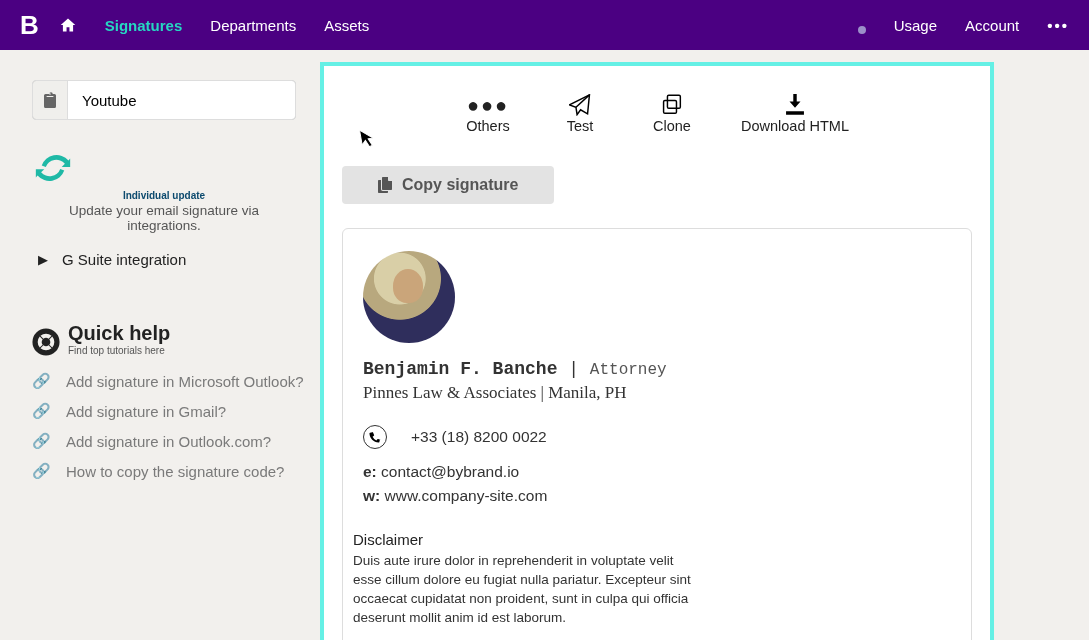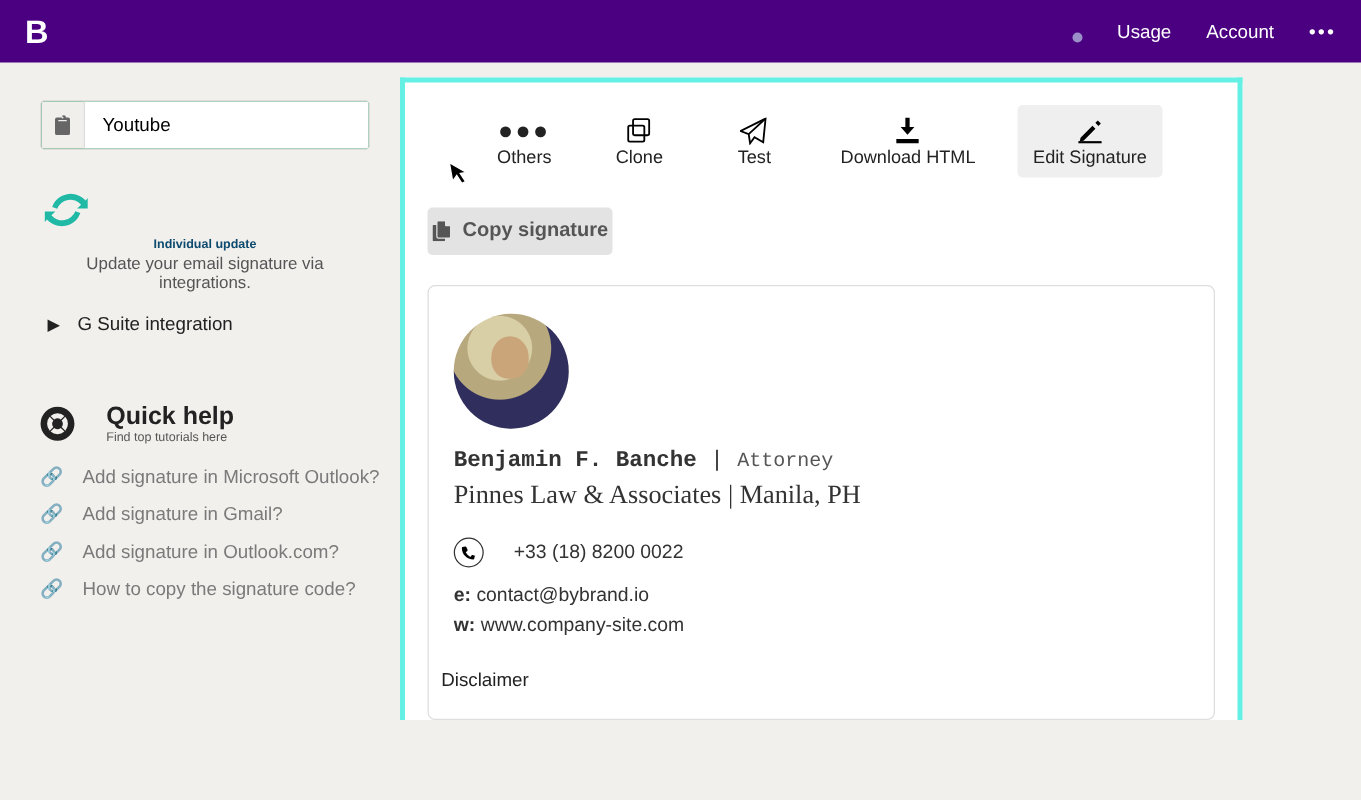--- a/index.html
+++ b/index.html
@@ -40,21 +40,21 @@
   .body-row { display: flex; }
   .sidebar {
     width: 320px;
     padding: 30px 10px 0 32px;
   }
   .search-wrap {
     display: flex;
     border: 1px solid #ddd;
     border-radius: 4px;
     overflow: hidden;
-    background: #15803d;
+    background: #a3a3a3;
     height: 40px;
     width: 264px;
   }
   .search-icon {
     width: 38px;
     display: flex; align-items:center; justify-content:center;
     background:#f0efec;
     border-right:1px solid #ddd;
     color:#666;
     font-size:14px;
@@ -76,21 +76,21 @@
   .update-sub { color:#555; font-size:13.5px; margin-top:2px; }
   .gsuite {
     margin-top:18px;
     display:flex; align-items:center; gap:14px;
     font-size:15px; color:#222; cursor:pointer;
   }
   .caret { font-size:13px; margin-left:6px;}
   
   .qh {
     margin-top: 54px;
-    display:flex; gap:23px; align-items:center;
+    display:flex; gap:6px; align-items:flex-end;
   }
   .qh-icon {
     font-size:26px; color:#222;
     width:30px; text-align:center;
   }
   .qh-title { font-size:20px; font-weight:700; color:#222; }
   .qh-sub { font-size:10px; color:#555; }
   .qh-links { margin-top:10px; }
   .qh-links .row {
     display:flex; align-items:center; gap:14px;
@@ -122,21 +122,21 @@
     cursor:pointer;
     font-size:14.5px;
     color:#222;
     min-width:70px;
   }
   .tool .ticon { font-size:20px; height:26px; display:flex; align-items:center; justify-content:center;}
   .tool.highlight { background:#efefef; }
   .copy-btn {
     display:inline-flex; align-items:center; gap:10px;
     background:#e3e3e3; color:#555;
-    padding:10px 4px;
+    padding:10px 36px;
     border-radius:4px;
     font-weight:600;
     cursor:pointer;
     margin-left:6px;
   }
   
   .sigcard {
     border:1px solid #ddd;
     border-radius:6px;
     margin:24px 6px 0 6px;
@@ -150,40 +150,50 @@
   .avatar::after{
     content:"";
     position:absolute; left:30px; top:18px;
     width:30px; height:34px;
     background:#caa57a;
     border-radius:50% 50% 45% 45%;
   }
   .name-line { margin-top:16px; font-family: Liberation Mono, monospace; font-size:18px; }
   .name-line .nm { font-weight:700; }
   .name-line .role { color:#555; font-size:16px;}
-  .firm-line { font-family: Georgia, serif; font-size:21px; margin-top:4px; color:#333;}
+  .firm-line { font-family: Georgia, serif; font-size:17px; margin-top:4px; color:#333;}
   .phone-row { display:flex; align-items:center; gap:24px; margin-top:22px; font-size:15.5px;}
   .phone-circle { width:24px; height:24px; border:1.5px solid #333; border-radius:50%; display:flex; align-items:center; justify-content:center; font-size:12px;}
   .kv { margin-top:14px; font-size:15.5px; }
   .kv b { font-weight:700; }
   .disclaimer-h { font-weight:400; margin-top:26px; font-size:15px; color:#222; margin-left:-10px;}
   .disclaimer-t { font-size:13.5px; color:#333; margin-top:4px; line-height:1.4; max-width:340px; margin-left:-10px;}
   
   .cursor {
     position:absolute; left:360px; top:128px;
     font-size:16px; color:#000; transform:rotate(-10deg);
     pointer-events:none;
   }
   svg { display:block; }
 </style>
 </head>
 <body>
 
 <div class="topbar">
   <div class="brand">B</div>
+  <div class="nav">
+    <span>
+      <svg width="18" height="16" viewBox="0 0 24 22" fill="#fff">
+          <path d="M12 2 2 11h3v9h5v-6h4v6h5v-9h3z"></path>
+        </svg>
+    </span>
+    <a class="active">Signatures</a>
+    <a>Departments</a>
+    <a>Assets</a>
+  </div>
   <div class="spacer"></div>
   <div class="right-nav">
     <span class="status-dot"></span>
     <a>Usage</a>
     <a>Account</a>
     <span style="letter-spacing:2px;font-weight:700;">•••</span>
   </div>
 </div>
 
 <div class="body-row">
@@ -247,52 +257,43 @@
 
   <div class="main">
     <div class="toolbar">
       <div class="tool">
         <div class="ticon" style="letter-spacing:2px;font-weight:900;">●●●</div>
         <div>Others</div>
       </div>
       <div class="tool">
         <div class="ticon">
           <svg width="22" height="22" viewBox="0 0 512 512" fill="none" stroke="#000" stroke-width="34">
+              <path d="M476 20 12 252l150 58 26 170 82-112 162 92z"></path>
+              <path d="M162 310 476 20"></path>
+            </svg>
+        </div>
+        <div>Test</div>
+      </div>
+      <div class="tool">
+        <div class="ticon">
+          <svg width="22" height="22" viewBox="0 0 512 512" fill="none" stroke="#000" stroke-width="34">
               <rect x="150" y="30" width="300" height="300" rx="30"></rect>
               <rect x="60" y="150" width="300" height="300" rx="30"></rect>
             </svg>
         </div>
         <div>Clone</div>
-      </div>
-      <div class="tool">
-        <div class="ticon">
-          <svg width="22" height="22" viewBox="0 0 512 512" fill="none" stroke="#000" stroke-width="34">
-              <path d="M476 20 12 252l150 58 26 170 82-112 162 92z"></path>
-              <path d="M162 310 476 20"></path>
-            </svg>
-        </div>
-        <div>Test</div>
       </div>
       <div class="tool">
         <div class="ticon">
           <svg width="22" height="22" viewBox="0 0 512 512" fill="#000">
               <path d="M216 0h80v176h88L256 320 128 176h88zM48 400h416v80H48z"></path>
             </svg>
         </div>
         <div>Download HTML</div>
       </div>
-      <div class="tool highlight">
-        <div class="ticon">
-          <svg width="22" height="22" viewBox="0 0 512 512" fill="#000">
-              <path d="M402 54l56 56-46 46-56-56zM80 376l222-222 56 56L136 432l-72 16z"></path>
-              <rect x="40" y="440" width="432" height="40"></rect>
-            </svg>
-        </div>
-        <div>Edit Signature</div>
-      </div>
     </div>
 
     <div class="copy-btn">
       <span>
         <svg width="14" height="16" viewBox="0 0 448 512" fill="#555">
             <path d="M320 448v40a24 24 0 0 1-24 24H24a24 24 0 0 1-24-24V120a24 24 0 0 1 24-24h72v296a56 56 0 0 0 56 56zm0-344V0H152a24 24 0 0 0-24 24v368a24 24 0 0 0 24 24h272a24 24 0 0 0 24-24V128H344a24 24 0 0 1-24-24z"></path>
           </svg>
       </span>
       <span>Copy signature</span>
     </div>
@@ -316,20 +317,21 @@
       <div class="kv">
         <b>e:</b>
         <span>contact@bybrand.io</span>
       </div>
       <div class="kv" style="margin-top:6px;">
         <b>w:</b>
         <span>www.company-site.com</span>
       </div>
 
       <div class="disclaimer-h">Disclaimer</div>
+      <div class="disclaimer-t">Duis aute irure dolor in reprehenderit in voluptate velit esse cillum dolore eu fugiat nulla pariatur. Excepteur sint occaecat cupidatat non proident, sunt in culpa qui officia deserunt mollit anim id est laborum.</div>
     </div>
   </div>
 </div>
 
 <div class="cursor">
   <svg width="14" height="20" viewBox="0 0 14 20">
       <path d="M1 1l0 15 4-4 3 7 3-1-3-7 5 0z" fill="#000" stroke="#fff" stroke-width="1"></path>
     </svg>
 </div>
 

